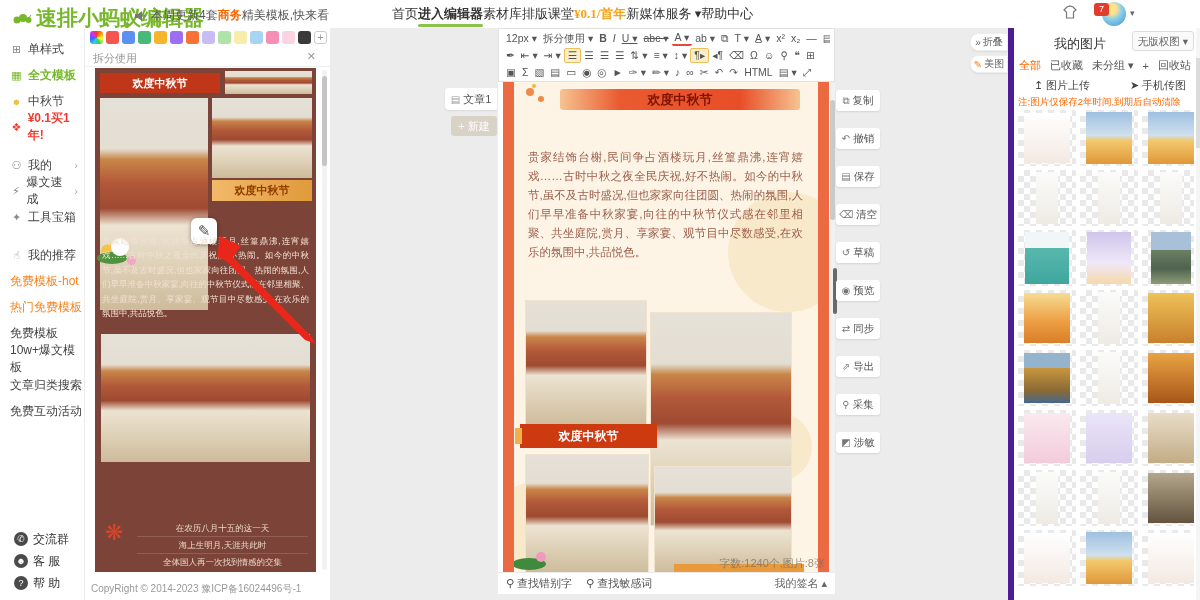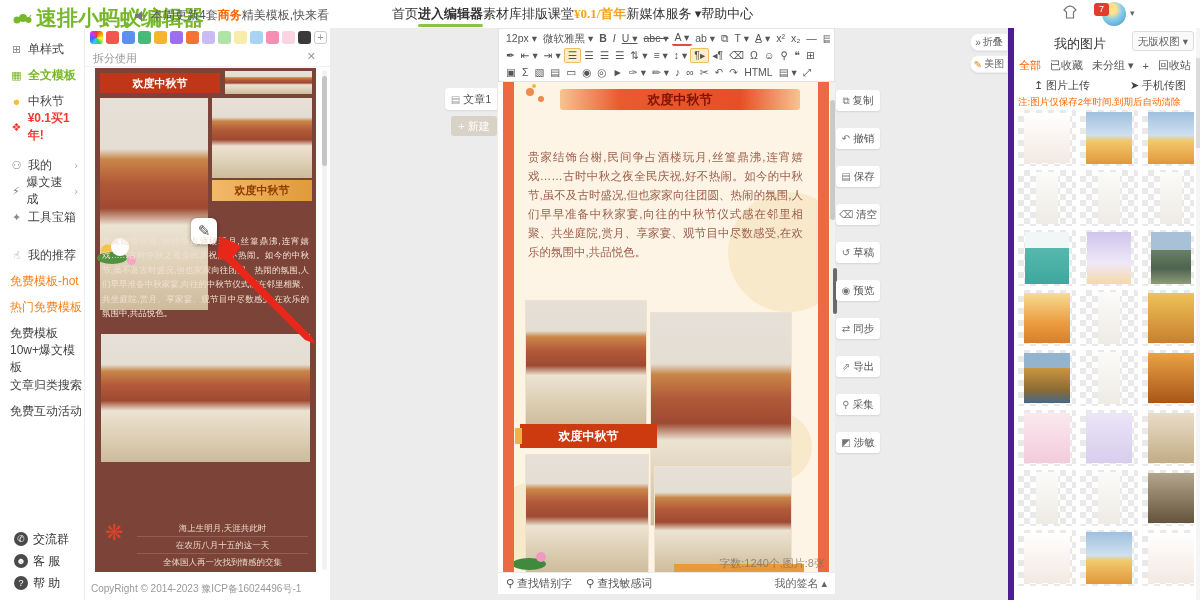--- a/index.html
+++ b/index.html
@@ -301,22 +301,22 @@
         <div class="moonp"></div>
         <div class="leaf"></div>
         <div class="body"></div>
         <div class="flo"></div>
       </div>
       <div class="edit-btn">✎</div>
       <div class="para">贵家结饰台榭,民间争占酒楼玩月,丝篁鼎沸,连宵嬉戏……古时中秋之夜全民庆祝,好不热闹。如今的中秋节,虽不及古时盛况,但也家家向往团圆、热闹的氛围,人们早早准备中秋家宴,向往的中秋节仪式感在邻里相聚、共坐庭院,赏月、享家宴、观节目中尽数感受,在欢乐的氛围中,共品悦色。</div>
       <div class="ph2 ph"></div>
       <div class="fw">❋</div>
       <div class="poem">
+          <div class="poem-line"><span class="lbl">在农历八月十五的这一天</span></div>
           <div class="poem-line"><span class="lbl">海上生明月,天涯共此时</span></div>
-          <div class="poem-line"><span class="lbl">在农历八月十五的这一天</span></div>
           <div class="poem-line"><span class="lbl">全体国人再一次找到情感的交集</span></div>
         </div>
       <svg width="221" height="504" style="position:absolute;left:0;top:0;pointer-events:none">
         <polygon points="125,168 146,178 138,189 216,268 221,276 210,272 131,193 122,189" fill="#e8271a"></polygon>
       </svg>
     </div>
     <div id="pv-scroll">
         <div class="th"></div>
       </div>
     <div id="tp-copy">CopyRight © 2014-2023 豫ICP备16024496号-1</div>
@@ -325,21 +325,21 @@
   <div id="workspace">
     <div class="tab-article">
       <span style="color:#999;font-size:10px;">▤</span>
       <span>文章1</span>
     </div>
     <div class="tab-new">+ 新建</div>
 
     <div id="toolbar">
       <div class="trow">
           <span class="tbtn"><span class="lbl">12px ▾</span></span>
-          <span class="tbtn"><span class="lbl">微软雅黑 ▾</span></span>
+          <span class="tbtn"><span class="lbl">拆分使用 ▾</span></span>
           <span class="tbtn b"><span class="lbl">B</span></span>
           <span class="tbtn i"><span class="lbl">I</span></span>
           <span class="tbtn u"><span class="lbl">U ▾</span></span>
           <span class="tbtn strike"><span class="lbl">abc ▾</span></span>
           <span class="tbtn fcolor"><span class="lbl">A ▾</span></span>
           <span class="tbtn"><span class="lbl">ab ▾</span></span>
           <span class="tbtn"><span class="lbl">⧉</span></span>
           <span class="tbtn"><span class="lbl">T ▾</span></span>
           <span class="tbtn"><span class="lbl">A̲ ▾</span></span>
           <span class="tbtn"><span class="lbl">x²</span></span>

